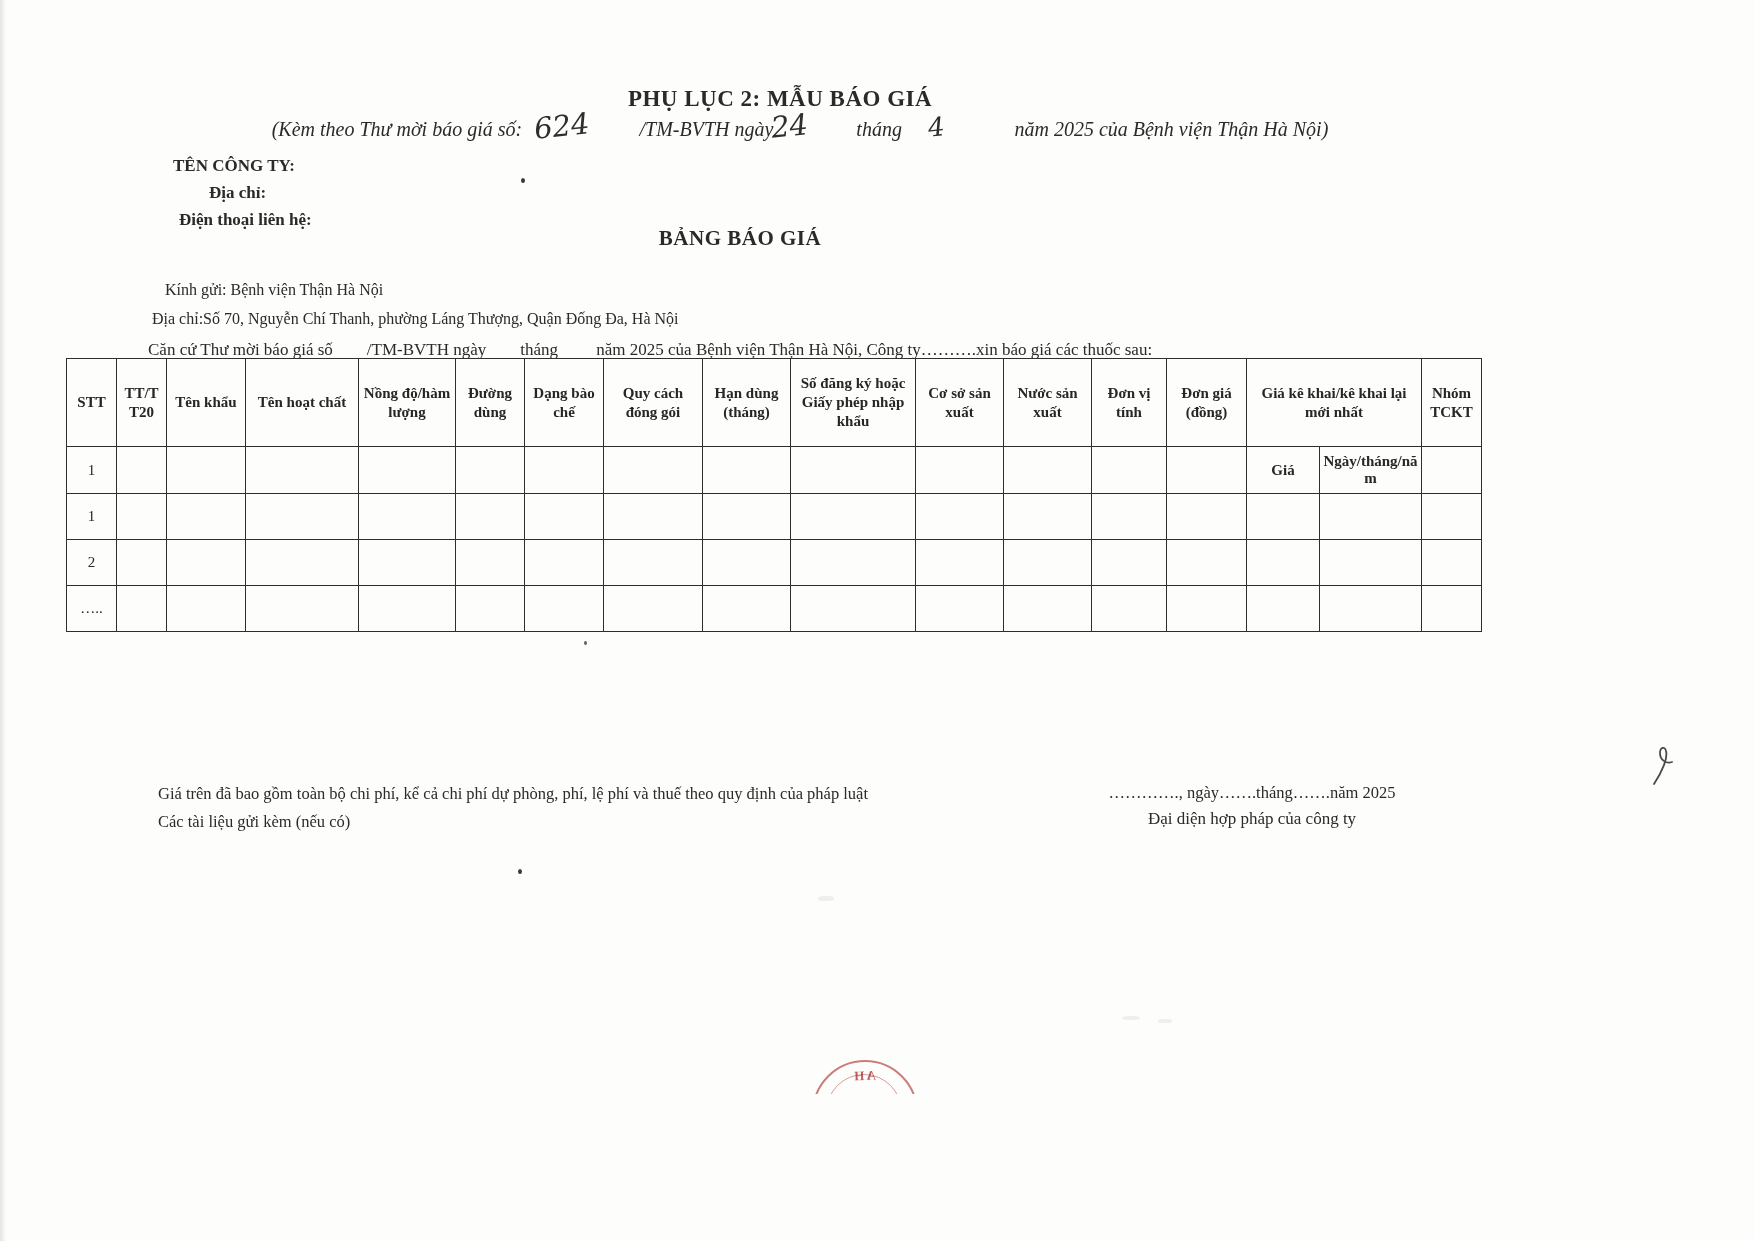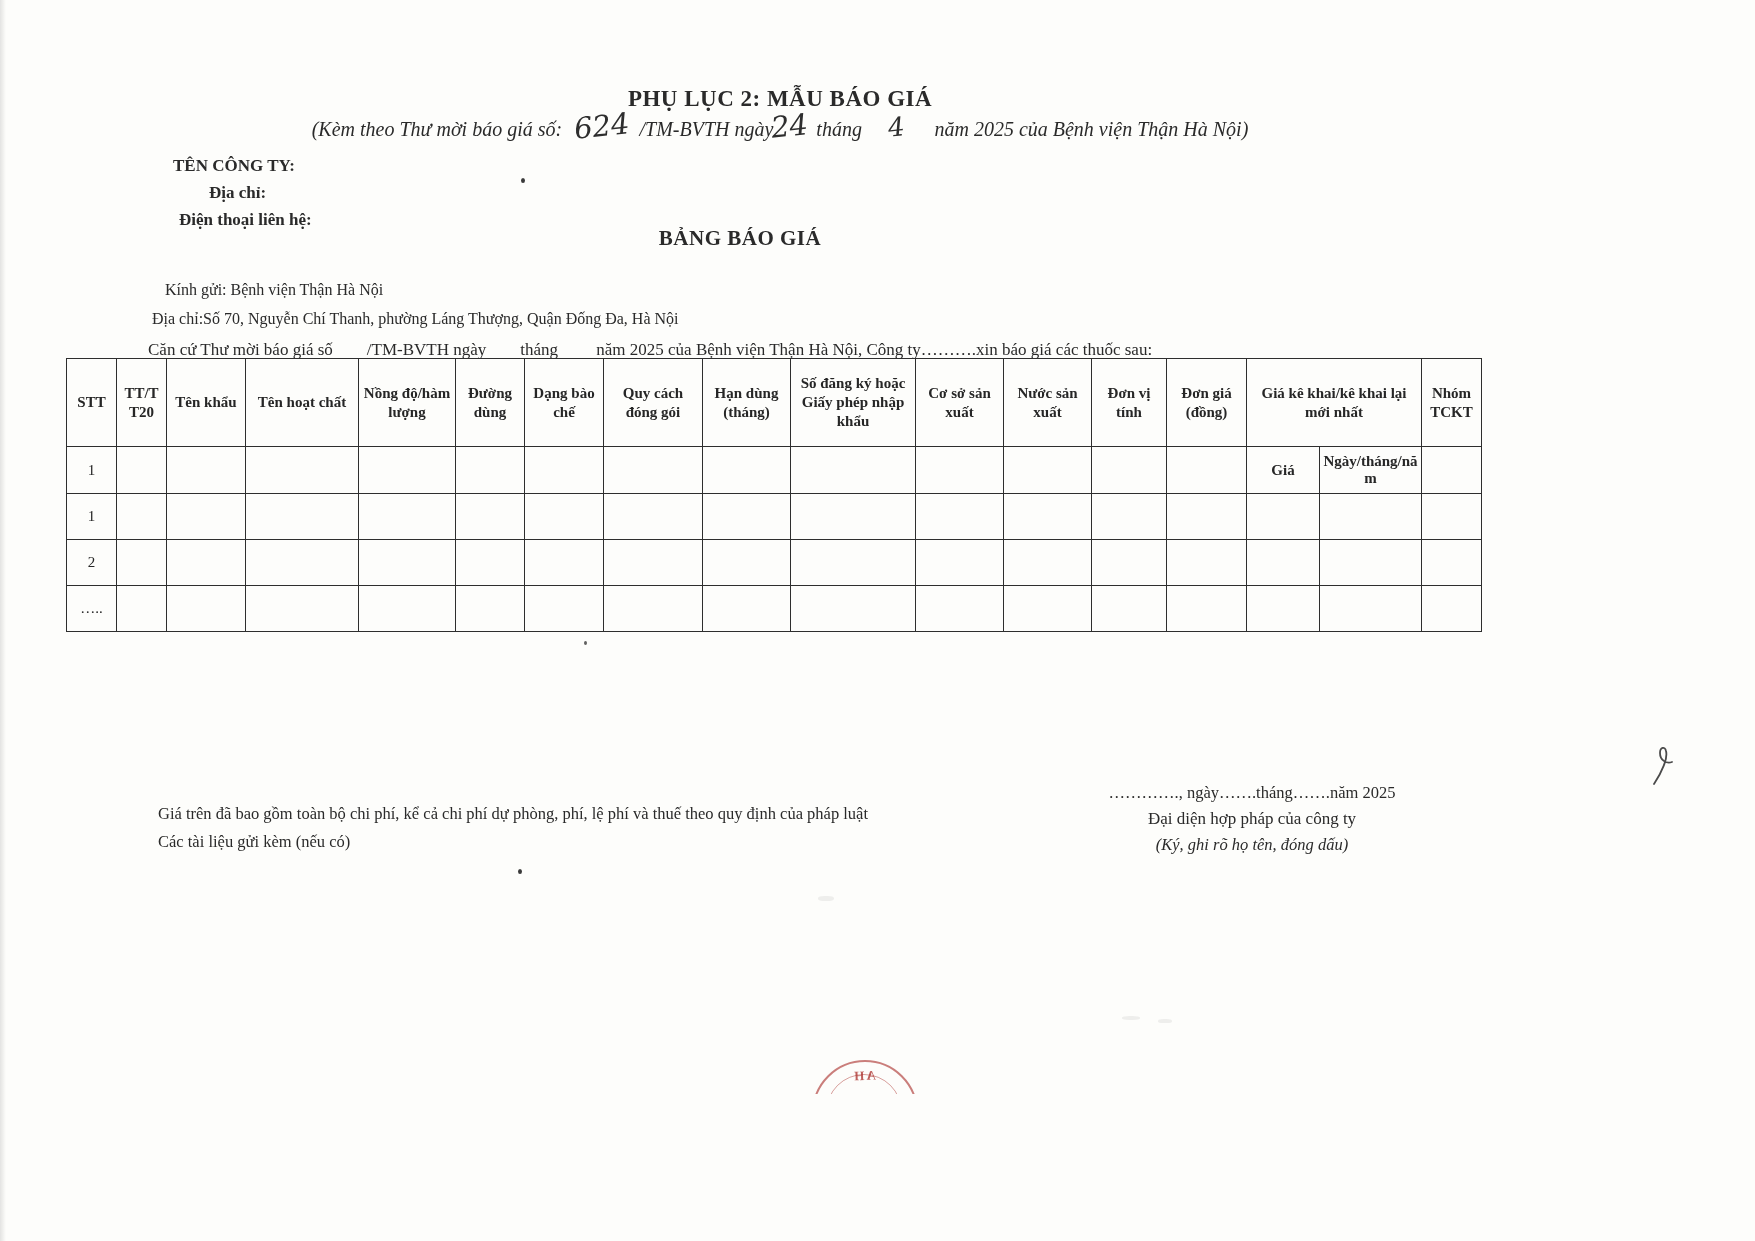--- a/index.html
+++ b/index.html
@@ -5,21 +5,21 @@
   html,body{margin:0;padding:0;background:#e8e8e6;}
   .page{
     position:relative;width:1755px;height:1241px;background:#fdfdfb;
     font-family:"Liberation Serif","DejaVu Serif",serif;color:#2a2a2a;overflow:hidden;
   }
   .edge-shadow{position:absolute;left:0;top:0;width:6px;height:100%;
     background:linear-gradient(90deg,rgba(0,0,0,.10),rgba(0,0,0,0));}
   .center-band{position:absolute;left:0;width:1560px;text-align:center;}
   .title{top:86px;font-size:23px;font-weight:bold;letter-spacing:.5px;}
   .subtitle{top:116px;font-size:20px;font-style:italic;}
-  .subtitle .seg{vertical-align:baseline;}
+  .subtitle .seg{vertical-align:baseline;margin-left:40px;}
   .hand{display:inline-block;font-family:"DejaVu Serif",serif;font-style:italic;
     font-size:29px;line-height:20px;transform:rotate(-6deg);color:#2e2e2e;}
   .hand.num{margin:0 10px -6px 12px;}
   .hand.day{margin:0 8px -6px -2px;}
   .hand.month{margin:0 30px -6px 26px;font-size:26px;}
   .lbl{position:absolute;font-weight:bold;font-size:17px;margin-left:39px;}
   .bang-title{position:absolute;top:226px;left:0;width:1480px;text-align:center;
     font-size:21px;font-weight:bold;letter-spacing:.5px;}
   .plain-line{position:absolute;font-size:16px;}
   .basis{white-space:pre-wrap;font-size:17px;}
@@ -28,21 +28,21 @@
   table.quote th,table.quote td{border:1.6px solid #2e2e2e;padding:2px 3px;
     font-size:15px;text-align:center;vertical-align:middle;overflow-wrap:anywhere;
     color:#262626;}
   table.quote th{font-weight:bold;line-height:1.25;}
   tr.r-head{height:88px;}
   tr.r-sub{height:47px;}
   tr.r-data{height:46px;}
   tr.r-total{height:36px;}
   td.sub-h{font-weight:bold;}
   td.total-cell{font-weight:bold;font-size:16px;}
-  .foot-left{position:absolute;left:158px;top:780px;font-size:16.5px;line-height:28px;margin-top:20px;}
+  .foot-left{position:absolute;left:158px;top:780px;font-size:16.5px;line-height:28px;}
   .foot-right{position:absolute;left:1062px;top:780px;width:380px;text-align:center;
     font-size:16.5px;line-height:26px;}
   .foot-right .rep{font-weight:normal;font-size:17px;}
   .foot-right .sign-note{font-style:italic;}
   .speck{position:absolute;background:#3a3a3a;border-radius:50%;}
   .smudge{position:absolute;background:rgba(60,60,60,.08);border-radius:40%;}
   .sig-mark{position:absolute;left:1648px;top:744px;}
   .stamp{position:absolute;left:810px;top:1054px;width:108px;height:40px;overflow:hidden;}
   .stamp .arc-outer{position:absolute;left:2px;top:6px;width:102px;height:102px;
     border-radius:50%;border:2.5px solid rgba(168,42,38,.6);}
@@ -193,21 +193,20 @@
     </table>
 
   <div class="foot-left">
     <div>Giá trên đã bao gồm toàn bộ chi phí, kể cả chi phí dự phòng, phí, lệ phí và thuế theo quy định của pháp luật</div>
     <div>Các tài liệu gửi kèm (nếu có)</div>
   </div>
 
   <div class="foot-right">
     <div>…………., ngày…….tháng…….năm 2025</div>
     <div class="rep">Đại diện hợp pháp của công ty</div>
-    <div class="sign-note">(Ký, ghi rõ họ tên, đóng dấu)</div>
   </div>
 
   <svg class="sig-mark" width="30" height="44" viewBox="0 0 30 44">
     <path d="M6 40 C14 28 20 14 18 7 C17 2 12 3 12 9 C12 16 18 20 24 18" fill="none" stroke="#4a4a4a" stroke-width="1.8" stroke-linecap="round"></path>
   </svg>
 
   <div class="stamp">
     <div class="arc-outer"></div>
     <div class="arc-inner"></div>
     <div class="letters">AH</div>

